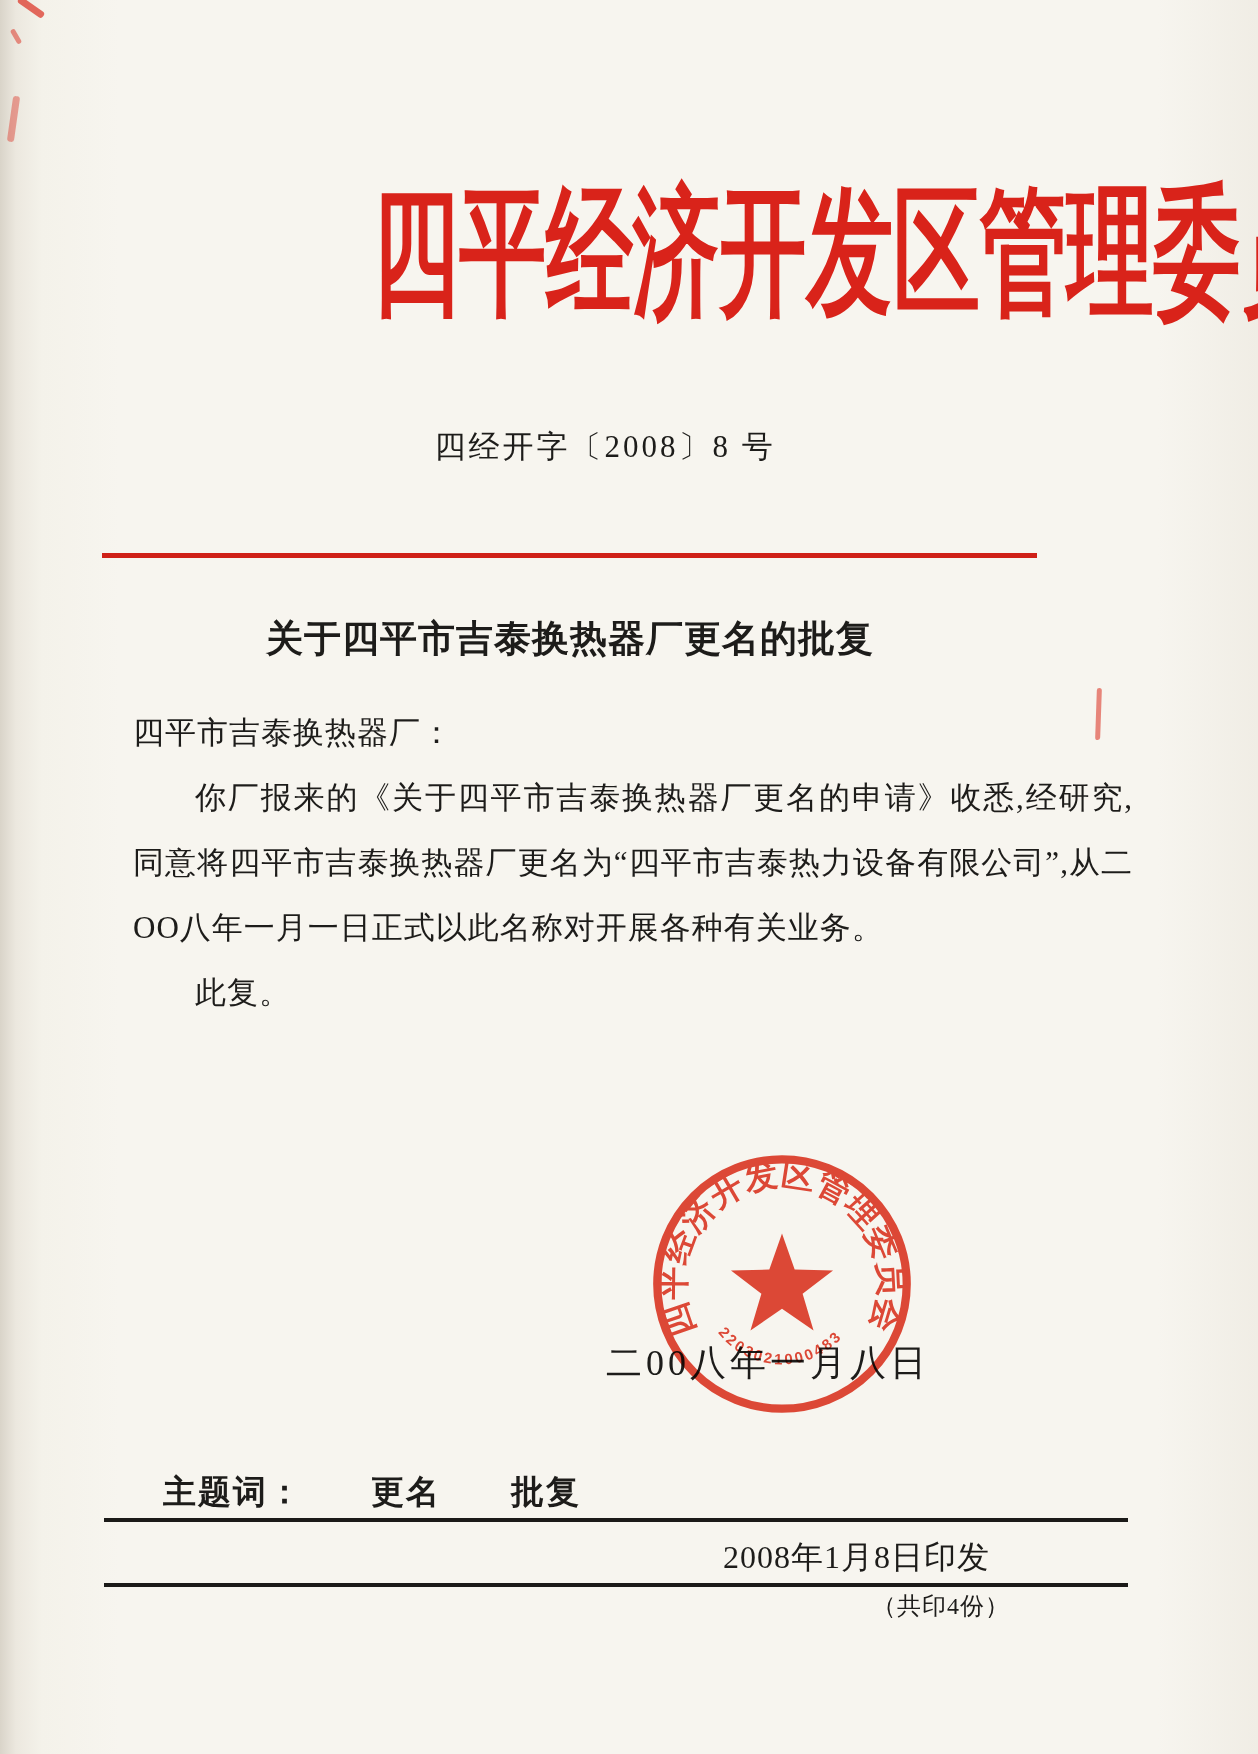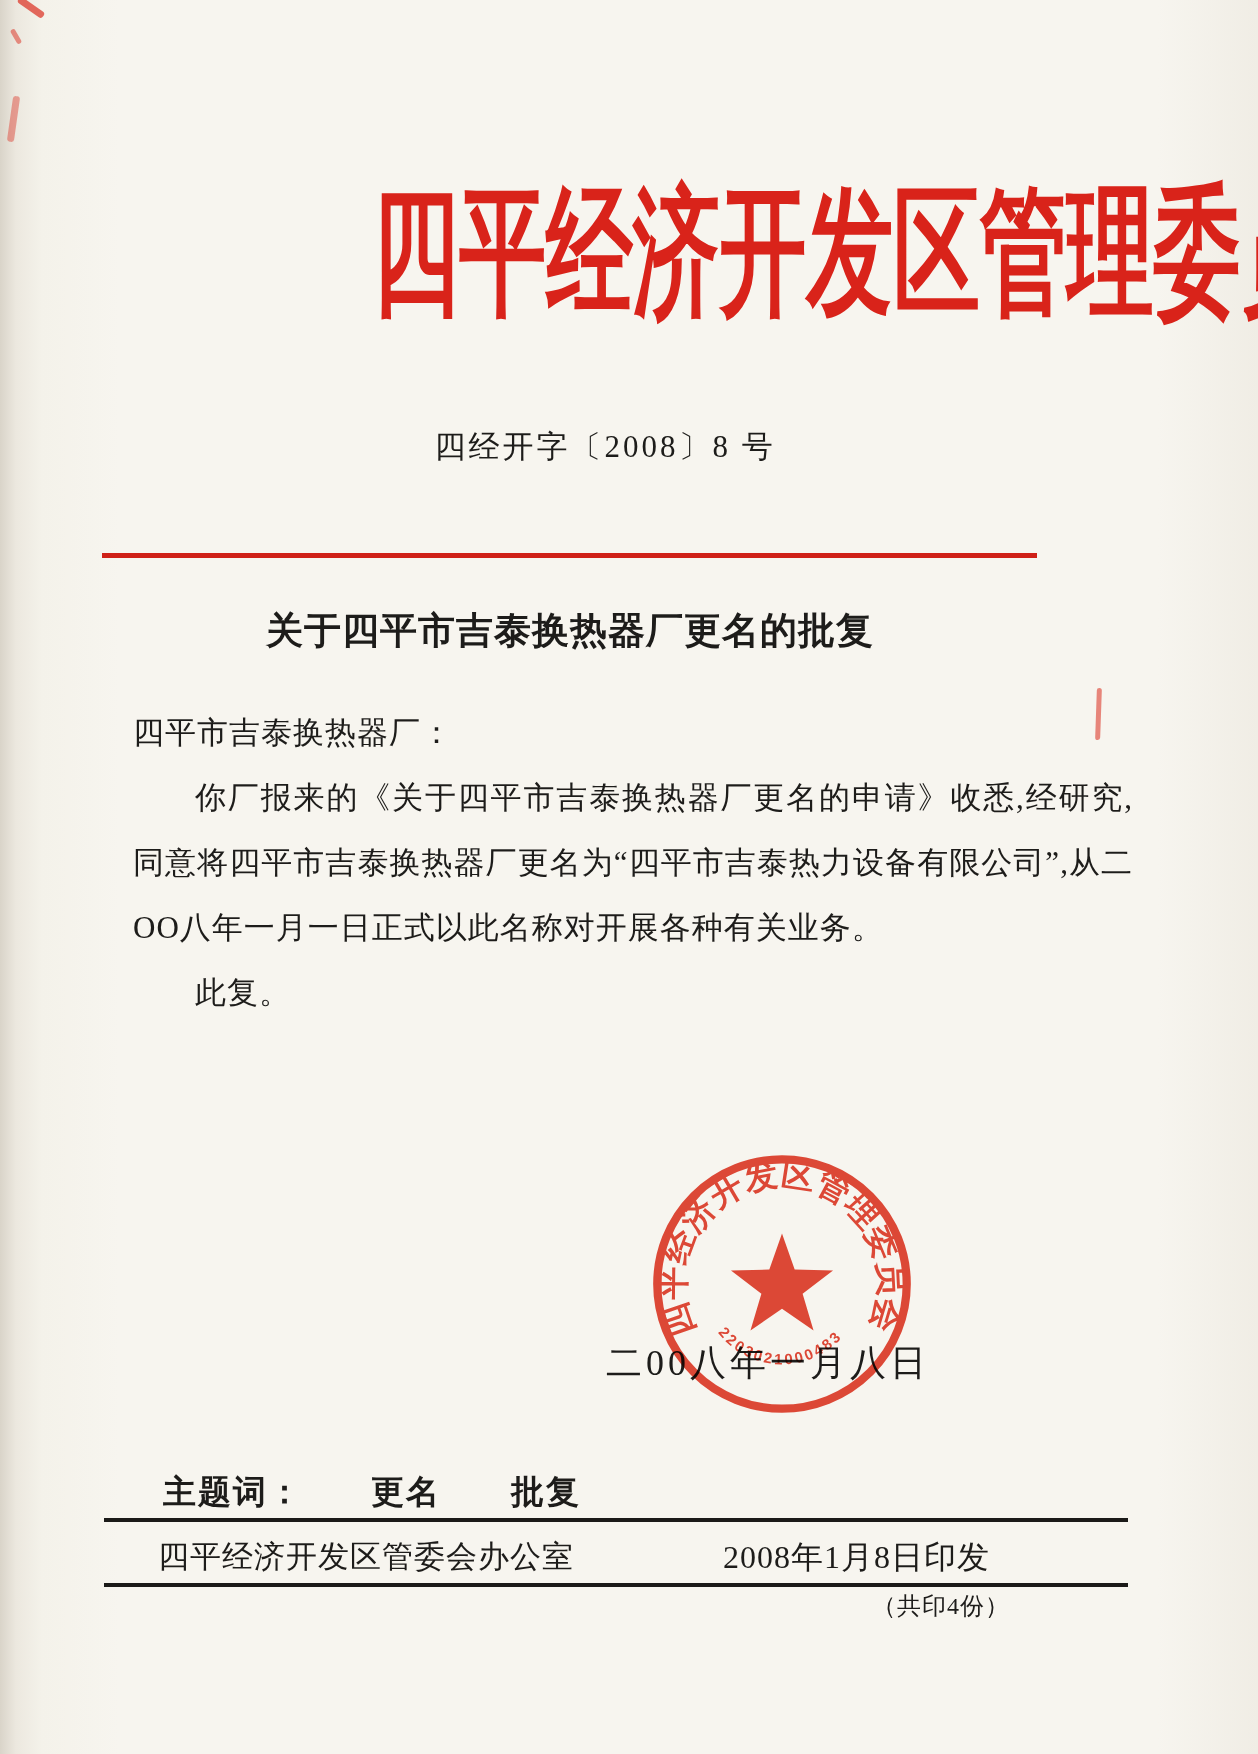--- a/index.html
+++ b/index.html
@@ -27,21 +27,21 @@
     position:absolute; top:426px; left:0; right:48px;
     text-align:center; font-size:31px; letter-spacing:3px;
   }
 
   .red-rule{
     position:absolute; top:553px; left:102px; width:935px; height:5px;
     background:#cf2017;
   }
 
   .doc-title{
-    position:absolute; top:606px; left:0; right:118px; margin:0;
+    position:absolute; top:606px; left:0; right:118px; margin:8px;
     text-align:center; font-family:"Liberation Sans","DejaVu Sans",sans-serif;
     font-weight:bold; font-size:37px; letter-spacing:1px;
   }
 
   .body-block{
     position:absolute; top:700px; left:133px; width:1000px;
     font-size:31px; line-height:65px; letter-spacing:1px;
   }
   .body-block p{margin:0;}
   .para{text-indent:2em; text-align:justify;font-family:Liberation Serif, serif;}
@@ -115,20 +115,19 @@
       <textPath href="#serialPath" startOffset="3">2203021000483</textPath>
     </text>
   </svg>
 
   <div class="subject-row">
     <span>主题词：</span><span class="subject-terms">更名　　批复</span>
   </div>
 
   <div class="foot-rule foot-rule-1"></div>
 
-  <div class="issuing-office">四平经济开发区管委会办公室</div>
   <div class="print-date">2008年1月8日印发</div>
 
   <div class="foot-rule foot-rule-2"></div>
 
   <div class="copies-note">（共印4份）</div>
 
 </div>
 
 </body></html>

